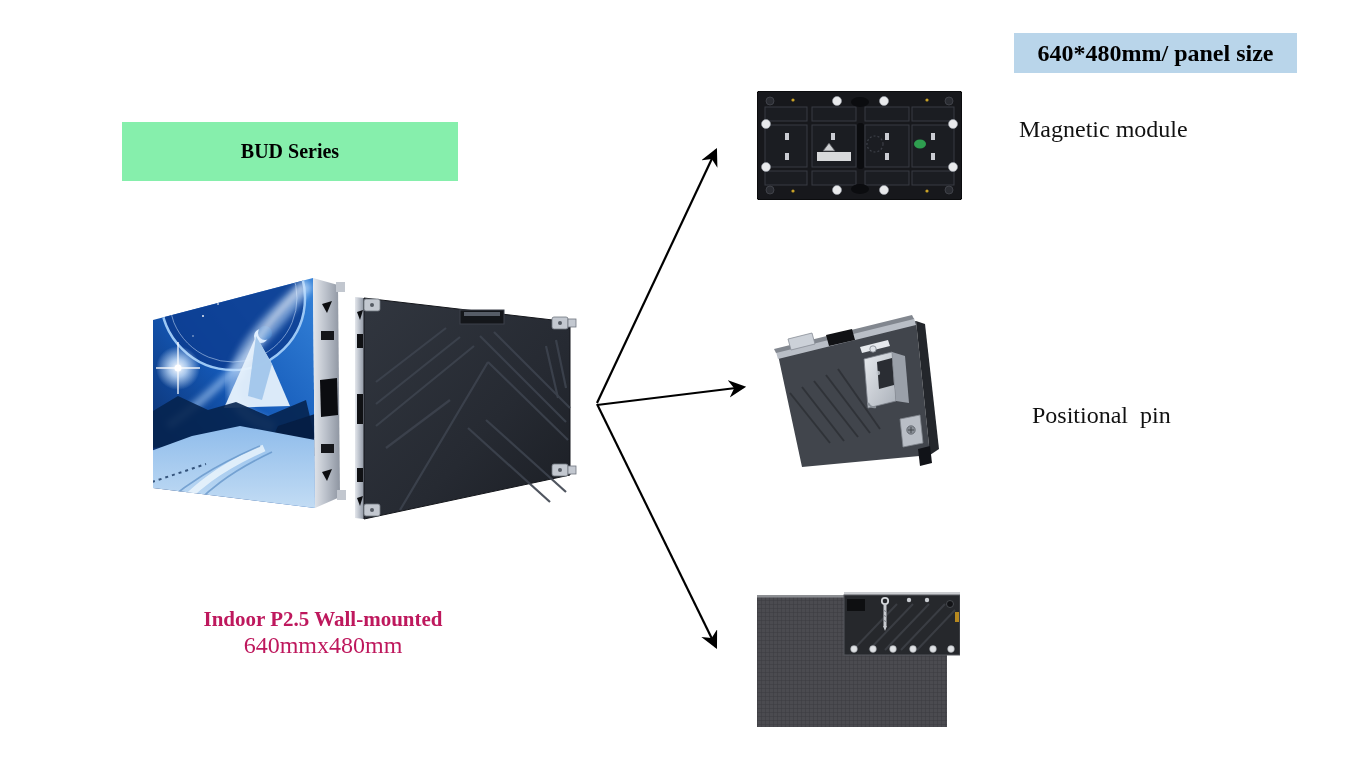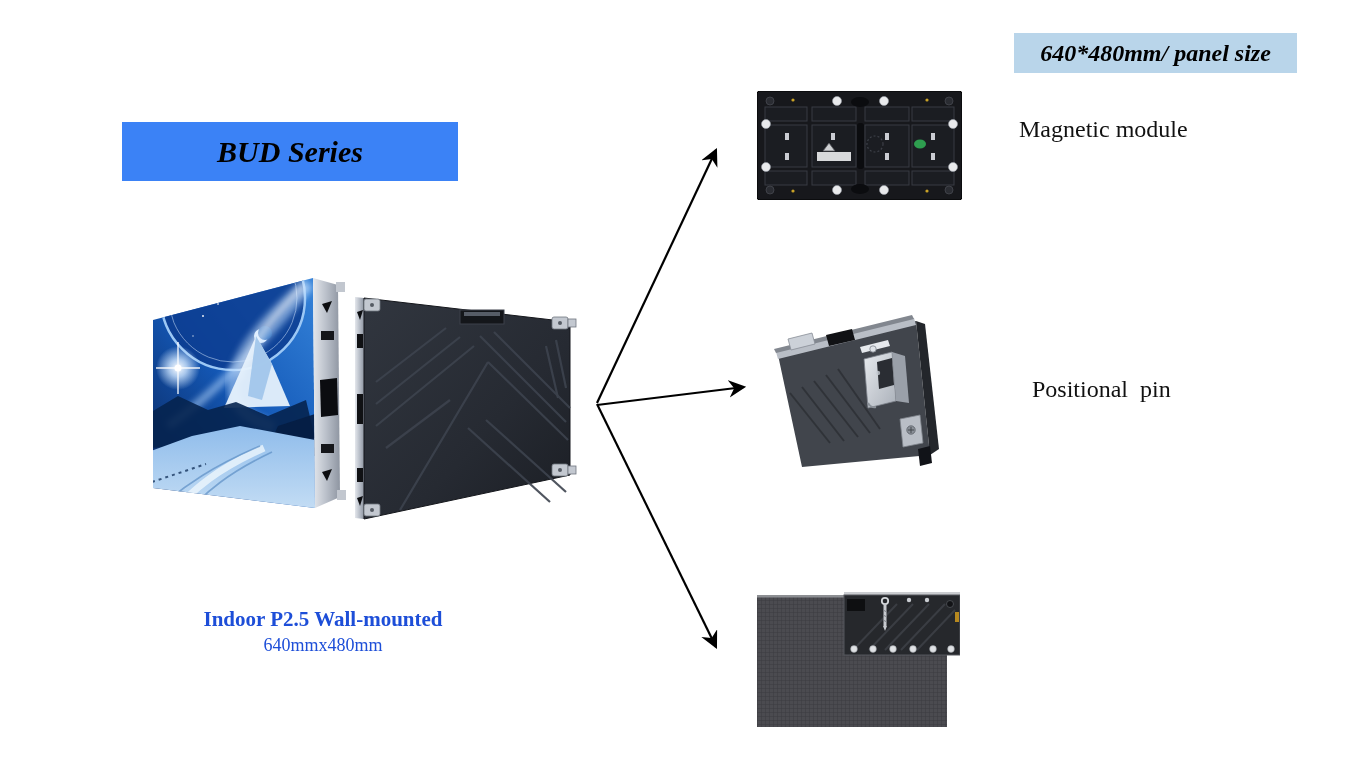--- a/index.html
+++ b/index.html
@@ -6,31 +6,31 @@
   .canvas{
     position:relative;
     width:1372px;height:771px;
     background:#ffffff;
     font-family:"Liberation Serif","DejaVu Serif",serif;
     overflow:hidden;
   }
   .abs{position:absolute;}
   .badge{
     display:flex;align-items:center;justify-content:center;
-    font-weight:bold;color:#000;font-style:italic;
+    font-weight:bold;color:#000;
   }
   .badge-size{left:1014px;top:33px;width:283px;height:40px;background:#b9d5ea;font-size:24px;}
-  .badge-series{left:122px;top:122px;width:336px;height:59px;background:#3b82f6;font-size:30px;}
+  .badge-series{left:122px;top:122px;width:336px;height:59px;background:#86efac;font-size:20px;}
   .callout-label{font-size:24px;color:#111;white-space:pre;}
   .lbl-magnetic{left:1019px;top:116px;}
-  .lbl-pin{left:1032px;top:376px;}
+  .lbl-pin{left:1032px;top:402px;}
   .lbl-screw{left:1046px;top:627px;}
-  .caption{left:168px;top:606px;width:310px;text-align:center;color:#1d4ed8;}
+  .caption{left:168px;top:606px;width:310px;text-align:center;color:#be185d;}
   .caption .l1,.caption .l2{font-weight:bold;font-size:21px;line-height:27px;}
-  .caption .l3{font-size:18px;line-height:24px;}
+  .caption .l3{font-size:24px;line-height:24px;}
   svg{display:block;}
 </style>
 </head>
 <body>
 
 <div class="canvas">
 
   <div class="abs badge badge-size">
     <span>640*480mm/ panel size</span>
   </div>

